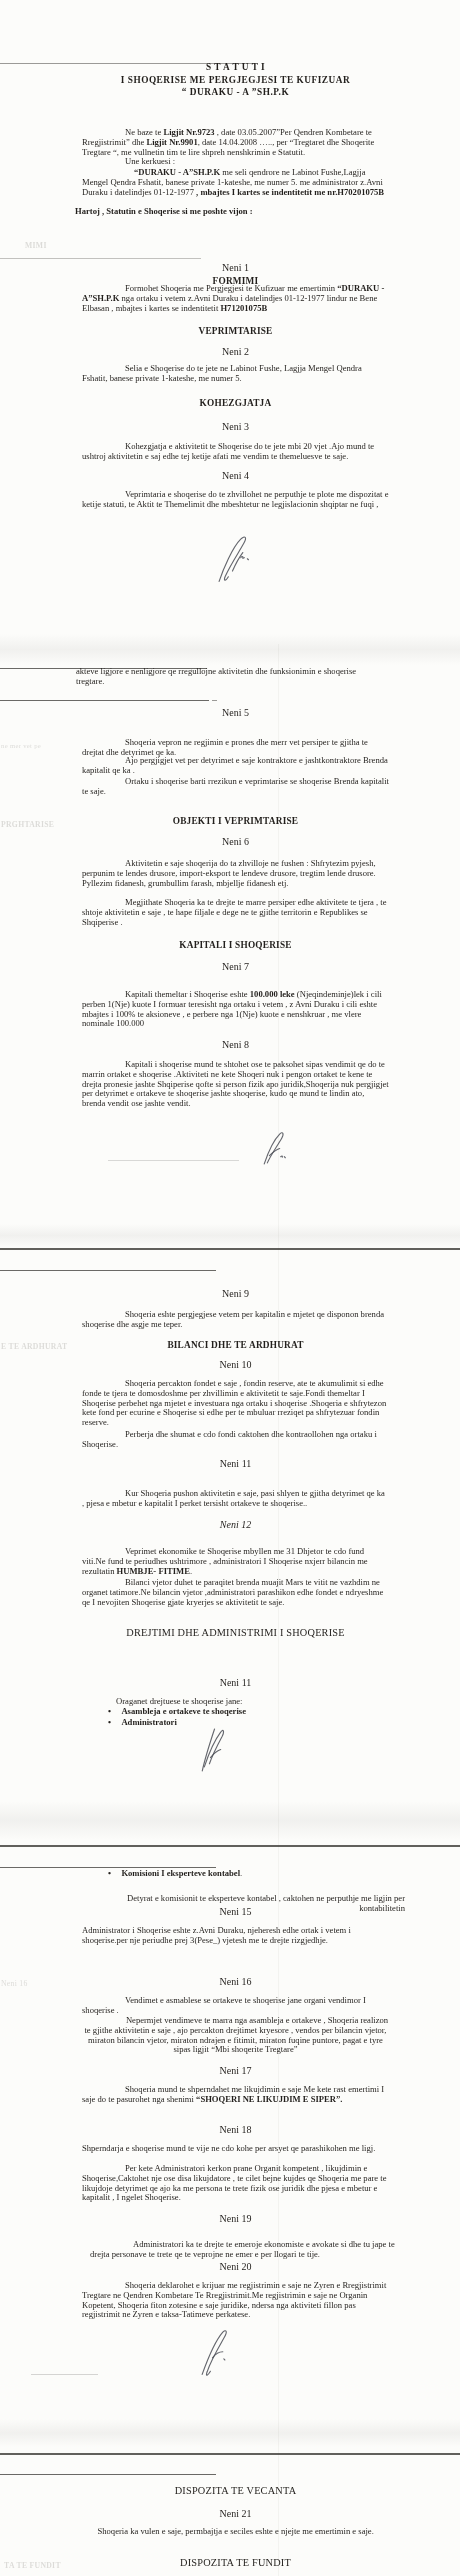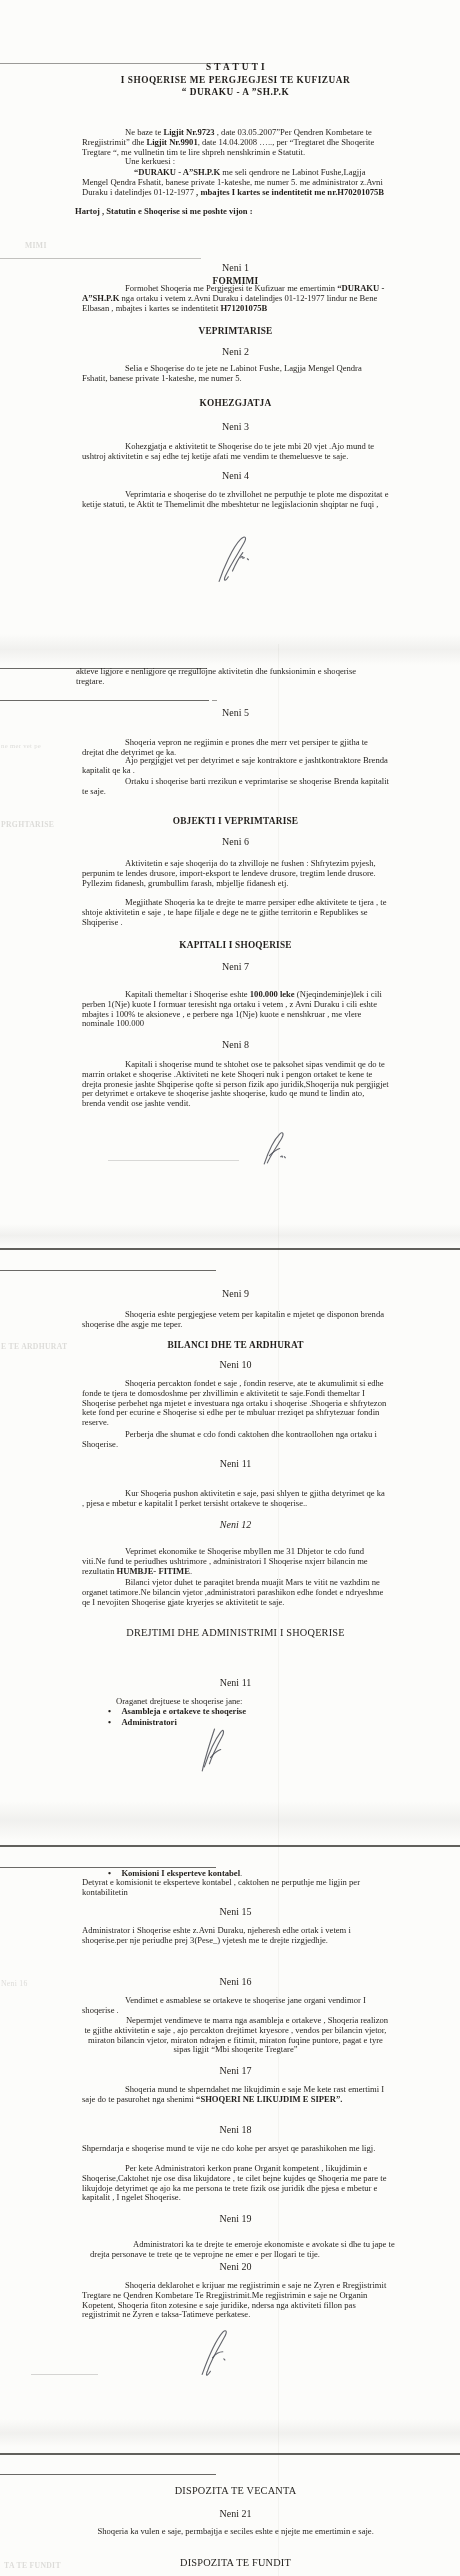--- a/index.html
+++ b/index.html
@@ -141,21 +141,21 @@
       <path d="M10 78 C18 54 30 26 42 10 C47 3 50 8 45 18 C37 33 26 54 20 72"></path>
       <path d="M22 60 C28 52 36 46 42 44"></path>
     </svg>
   </div>
 
   <div class="smudge" style="top:1801px;height:39px;"></div>
   <div class="ln" style="left:0;top:1845px;width:460px;height:1.5px;opacity:.8;"></div>
   <div class="ln" style="left:0;top:1867px;width:216px;"></div>
 
   <div class="b bullet" style="top:1869px;"><span class="mk">•</span><span>Komisioni I eksperteve kontabel</span><span style="font-weight:normal;">.</span></div>
-  <p class="b p" style="top:1878px;margin:0;">Detyrat e komisionit te eksperteve kontabel , caktohen ne perputhje me ligjin per kontabilitetin</p>
+  <p class="b p" style="top:1878px;margin:16px;text-align:right;">Detyrat e komisionit te eksperteve kontabel , caktohen ne perputhje me ligjin per kontabilitetin</p>
 
   <div class="b c lbl" style="top:1906px;">Neni 15</div>
   <p class="b p" style="top:1926px;margin:0;">Administrator i Shoqerise eshte z.Avni Duraku, njeheresh edhe ortak i vetem i shoqerise.per nje periudhe prej 3(Pese_) vjetesh me te drejte rizgjedhje.</p>
 
   <div class="b c lbl" style="top:1976px;">Neni 16</div>
   <p class="b p ind" style="top:1996px;margin:0;">Vendimet e  asmablese se ortakeve te shoqerise jane organi vendimor I shoqerise .</p>
   <p class="b p ind" style="top:2016px;margin:0;text-align:center;">Nepermjet vendimeve te marra nga asambleja e ortakeve , Shoqeria realizon te gjithe aktivitetin e saje , ajo percakton drejtimet kryesore , vendos per bilancin vjetor, miraton bilancin vjetor, miraton ndrajen e fitimit, miraton fuqine puntore, pagat e tyre sipas ligjit “Mbi shoqerite Tregtare”</p>
 
   <div class="b c lbl" style="top:2065px;">Neni 17</div>
   <p class="b p ind" style="top:2085px;margin:0;"><span>Shoqeria mund te shperndahet me likujdimin e saje Me kete rast emertimi I saje do te pasurohet nga shenimi </span><b>“SHOQERI NE LIKUJDIM E SIPER”.</b></p>

